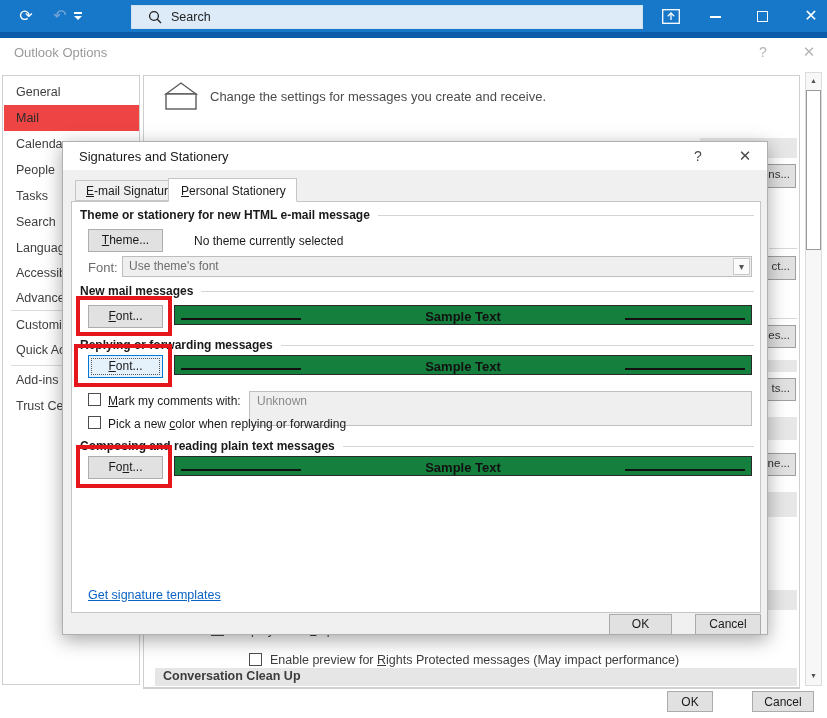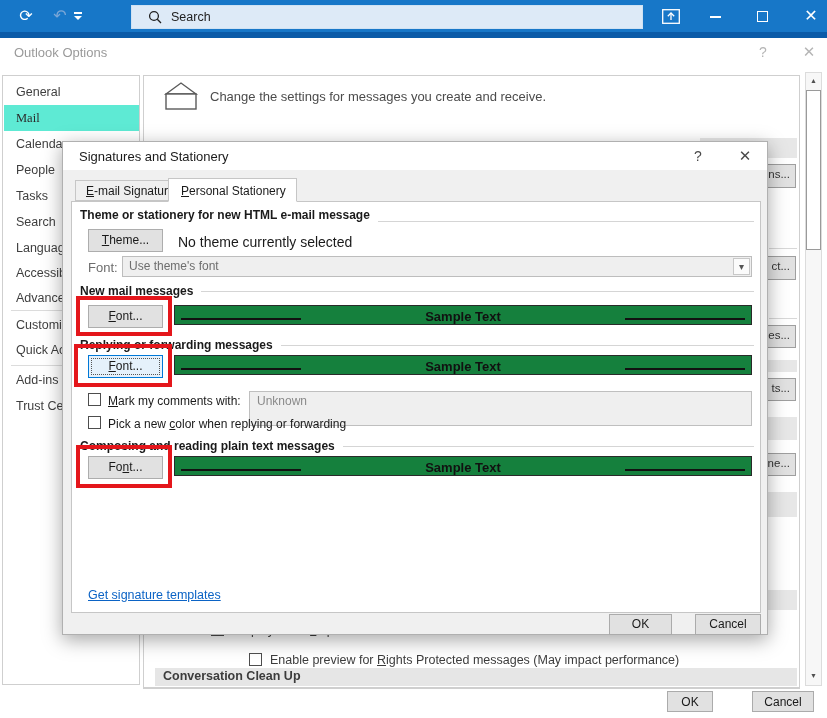--- a/index.html
+++ b/index.html
@@ -21,21 +21,21 @@
   .win-min { width:11px; height:1.5px; background:#fff; }
 
   
   .opt-title { left:14px; top:45px; font-size:13px; color:#9a9a9a; }
   .opt-help { left:755px; top:44px; font-size:14px; color:#b5b5b5; width:16px; text-align:center; }
   .opt-close { left:801px; top:43px; font-size:15px; color:#b5b5b5; width:16px; text-align:center; }
 
   
   .sidebar { left:2px; top:75px; width:138px; height:610px; background:#fff; border:1px solid #cfcfcf; }
   .side-item { position:absolute; left:1px; width:135px; height:26px; line-height:26px; padding-left:12px; font-size:12.5px; color:#3f3f3f; }
-  .side-item.sel { background:#5eead4; color:#2b2b2b;font-family:Liberation Serif, serif; }
+  .side-item.sel { background:#ef4444; color:#2b2b2b; }
   .side-sep { position:absolute; left:8px; width:120px; height:1px; background:#dcdcdc; }
 
   
   .content { left:143px; top:75px; width:657px; height:613px; background:#fff; border:1px solid #cfcfcf; }
   .intro-text { left:210px; top:89px; font-size:13px; color:#4c4c4c; }
   .graybar { background:#e7e7e7; }
   .partial-btn { background:#e1e1e1; border:1px solid #9f9f9f; font-size:11.5px; color:#333; text-align:right; padding:3px 5px 0 0; overflow:hidden; }
   .thinline { background:#d8d8d8; height:1px; }
   .chk { width:13px; height:13px; background:#fff; border:1px solid #4d4d4d; font-size:11px; line-height:12px; text-align:center; color:#1f1f1f; }
   .chk-label { font-size:12.5px; color:#3d3d3d; }
@@ -172,26 +172,26 @@
   <div class="dlg-titlebar"></div>
   <div class="dlg-title">Signatures and Stationery</div>
   <div class="dlg-help">?</div>
   <div class="dlg-close">✕</div>
 
   <div class="tab" style="left:12px;"><u>E</u>-mail Signature</div>
   <div class="tab active" style="left:105px;padding-left:12px;"><u>P</u>ersonal Stationery</div>
 
   <div class="page">
 
-    <div class="group-row" style="top:6px;align-items:flex-end;">
+    <div class="group-row" style="top:6px;">
       <span class="group-label">Theme or stationery for new HTML e-mail message</span>
       <span class="group-line"></span>
     </div>
     <div class="dlg-btn" style="top:27px;"><u>T</u>heme...</div>
-    <div class="abs" style="left:106px;top:32px;font-size:14px;color:#1a1a1a;">No theme currently selected</div>
+    <div class="abs" style="left:122px;top:32px;font-size:12px;color:#1a1a1a;">No theme currently selected</div>
     <div class="abs fieldlabel" style="left:16px;top:58px;">Font:</div>
     <div class="combo" style="top:54px;">
       <span>Use theme's font</span>
       <span class="combo-arrow">▾</span>
     </div>
 
     <div class="group-row" style="top:82px;">
       <span class="group-label">New mail messages</span>
       <span class="group-line"></span>
     </div>

